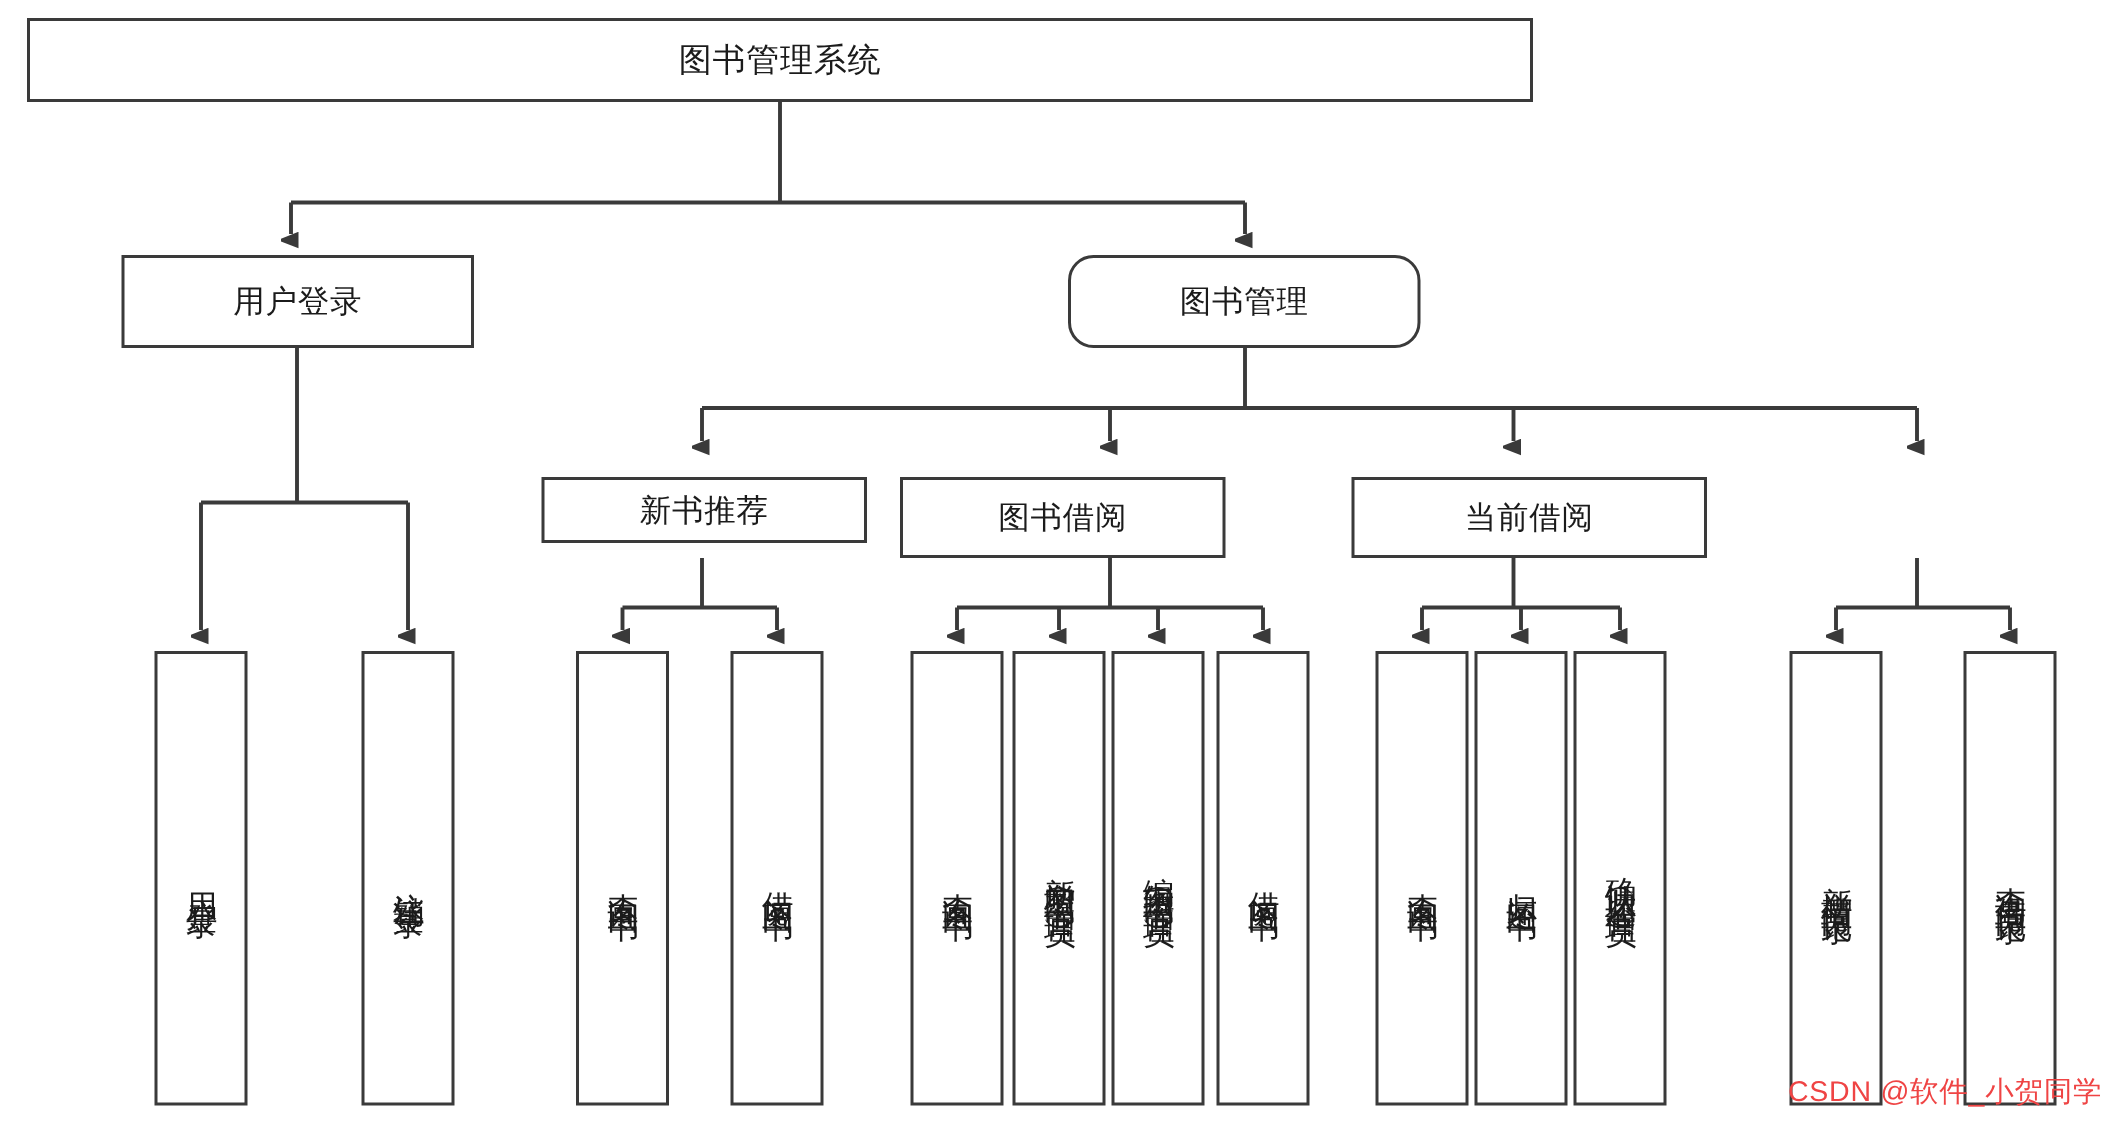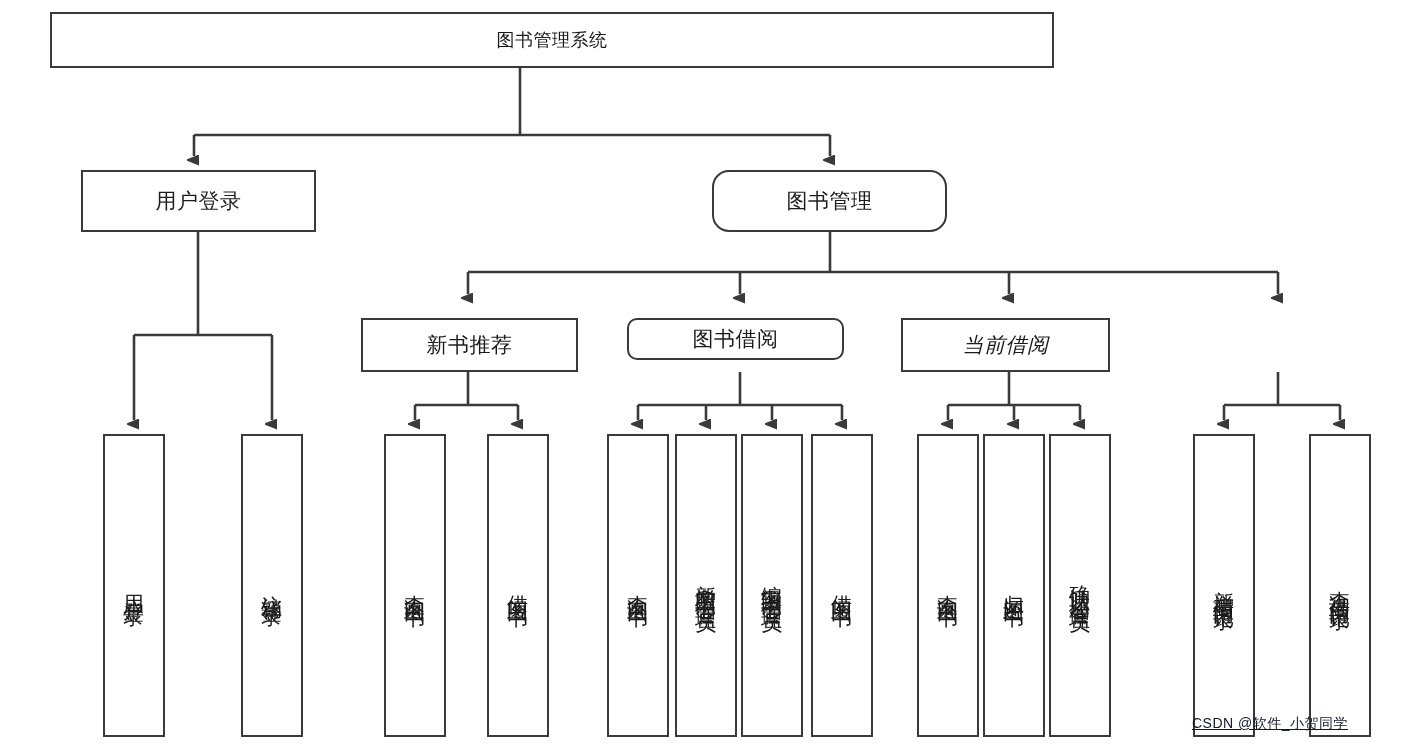--- a/index.html
+++ b/index.html
@@ -38,28 +38,27 @@
     font-size: 21px;
   }
   .node.v .vtext {
     writing-mode: vertical-rl;
     text-orientation: upright;
     letter-spacing: 4px;
     line-height: 1;
     white-space: nowrap;
     display: block;
   }
-  .node.root { font-size: 18px; margin-left: 32px; }
+  .node.root { font-size: 22px; }
   .watermark {
     position: absolute;
-    color: #0f172a;
-    font-size: 14px;
+    color: #ef4444;
+    font-size: 19px;
     white-space: nowrap;
     letter-spacing: 0.5px;
-    text-decoration: underline;
   }
 </style>
 </head>
 <body>
 
 <div id="canvas">
 
   <svg class="edges" viewBox="0 0 1405 747">
     <defs>
       <marker id="arrow" markerWidth="12" markerHeight="12" refX="1.5" refY="5" orient="auto" markerUnits="userSpaceOnUse">
@@ -114,27 +113,27 @@
     <span>图书管理系统</span>
   </div>
 
   <div class="node h" style="left:81px; top:170px; width:235px; height:62px;">
     <span>用户登录</span>
   </div>
   <div class="node h" style="left:712px; top:170px; width:235px; height:62px;border-radius:17px;">
     <span>图书管理</span>
   </div>
 
-  <div class="node h" style="left:361px; top:318px; width:217px; height:54px;">
+  <div class="node h" style="left:361px; top:318px; width:217px; height:44px;">
     <span>新书推荐</span>
   </div>
-  <div class="node h" style="left:627px; top:318px; width:217px; height:42px;border-radius:10px;">
+  <div class="node h" style="left:600px; top:318px; width:217px; height:54px;">
     <span>图书借阅</span>
   </div>
-  <div class="node h" style="left:901px; top:318px; width:209px; height:54px;font-style:italic;">
+  <div class="node h" style="left:901px; top:318px; width:237px; height:54px;">
     <span>当前借阅</span>
   </div>
 
   <div class="node v" style="left:103px; top:434px; width:62px; height:303px;">
     <span class="vtext">用户登录</span>
   </div>
   <div class="node v" style="left:241px; top:434px; width:62px; height:303px;">
     <span class="vtext">注销登录</span>
   </div>
 

